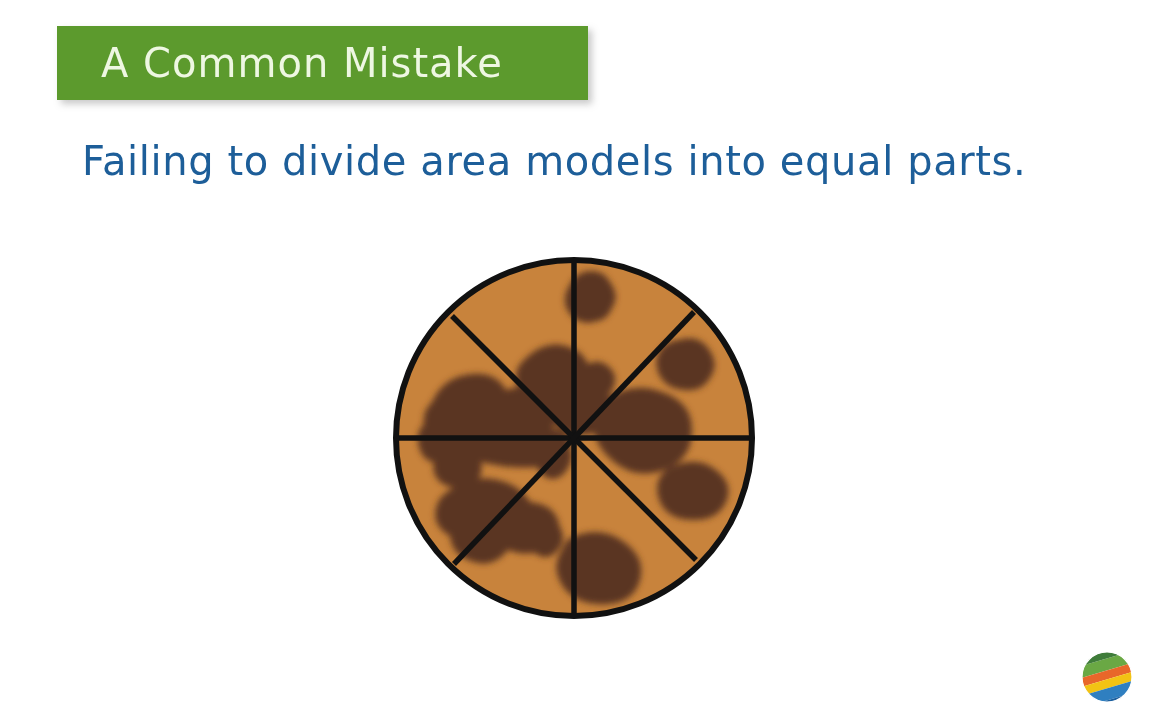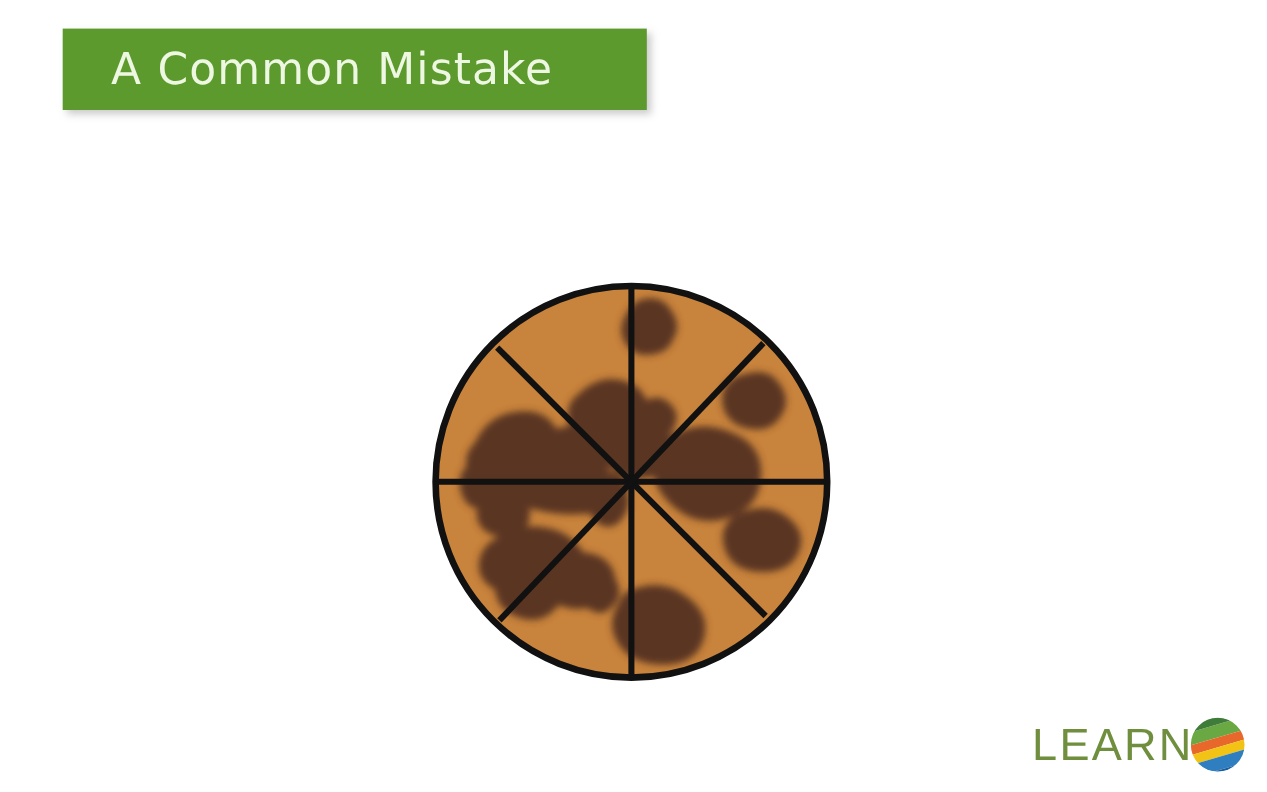--- a/index.html
+++ b/index.html
@@ -96,20 +96,21 @@
 </style>
 </head>
 <body>
 
 <div id="slide">
 
   <div id="title-banner">
     <span id="title-text">A Common Mistake</span>
   </div>
 
+  <div id="body-text">Failing to divide area models into equal parts.</div>
 
   <div id="cookie-wrap">
     <svg id="cookie-svg" viewBox="0 0 372 372" xmlns="http://www.w3.org/2000/svg">
       <defs>
         <clipPath id="cookieClip">
           <circle cx="186" cy="186" r="178"></circle>
         </clipPath>
         <filter id="blurChips" x="-30%" y="-30%" width="160%" height="160%">
           <feGaussianBlur stdDeviation="3.2"></feGaussianBlur>
         </filter>
@@ -168,21 +169,20 @@
         <line x1="64" y1="64" x2="308" y2="308"></line>
 
         <line x1="306" y1="60" x2="66" y2="312"></line>
       </g>
 
       <circle cx="186" cy="186" r="178" fill="none" stroke="#111111" stroke-width="6"></circle>
     </svg>
   </div>
 
   <div id="logo">
-    <span class="logo-word" id="logo-learn">LEARN</span>
 
     <svg id="logo-globe" viewBox="0 0 52 52" xmlns="http://www.w3.org/2000/svg">
       <defs>
         <clipPath id="globeClip">
             <circle cx="26" cy="26" r="25"></circle>
           </clipPath>
       </defs>
       <circle cx="26" cy="26" r="25" fill="#ffffff"></circle>
       <g clip-path="url(#globeClip)">
         <rect x="-8" y="-8" width="70" height="70" fill="#ffffff"></rect>

